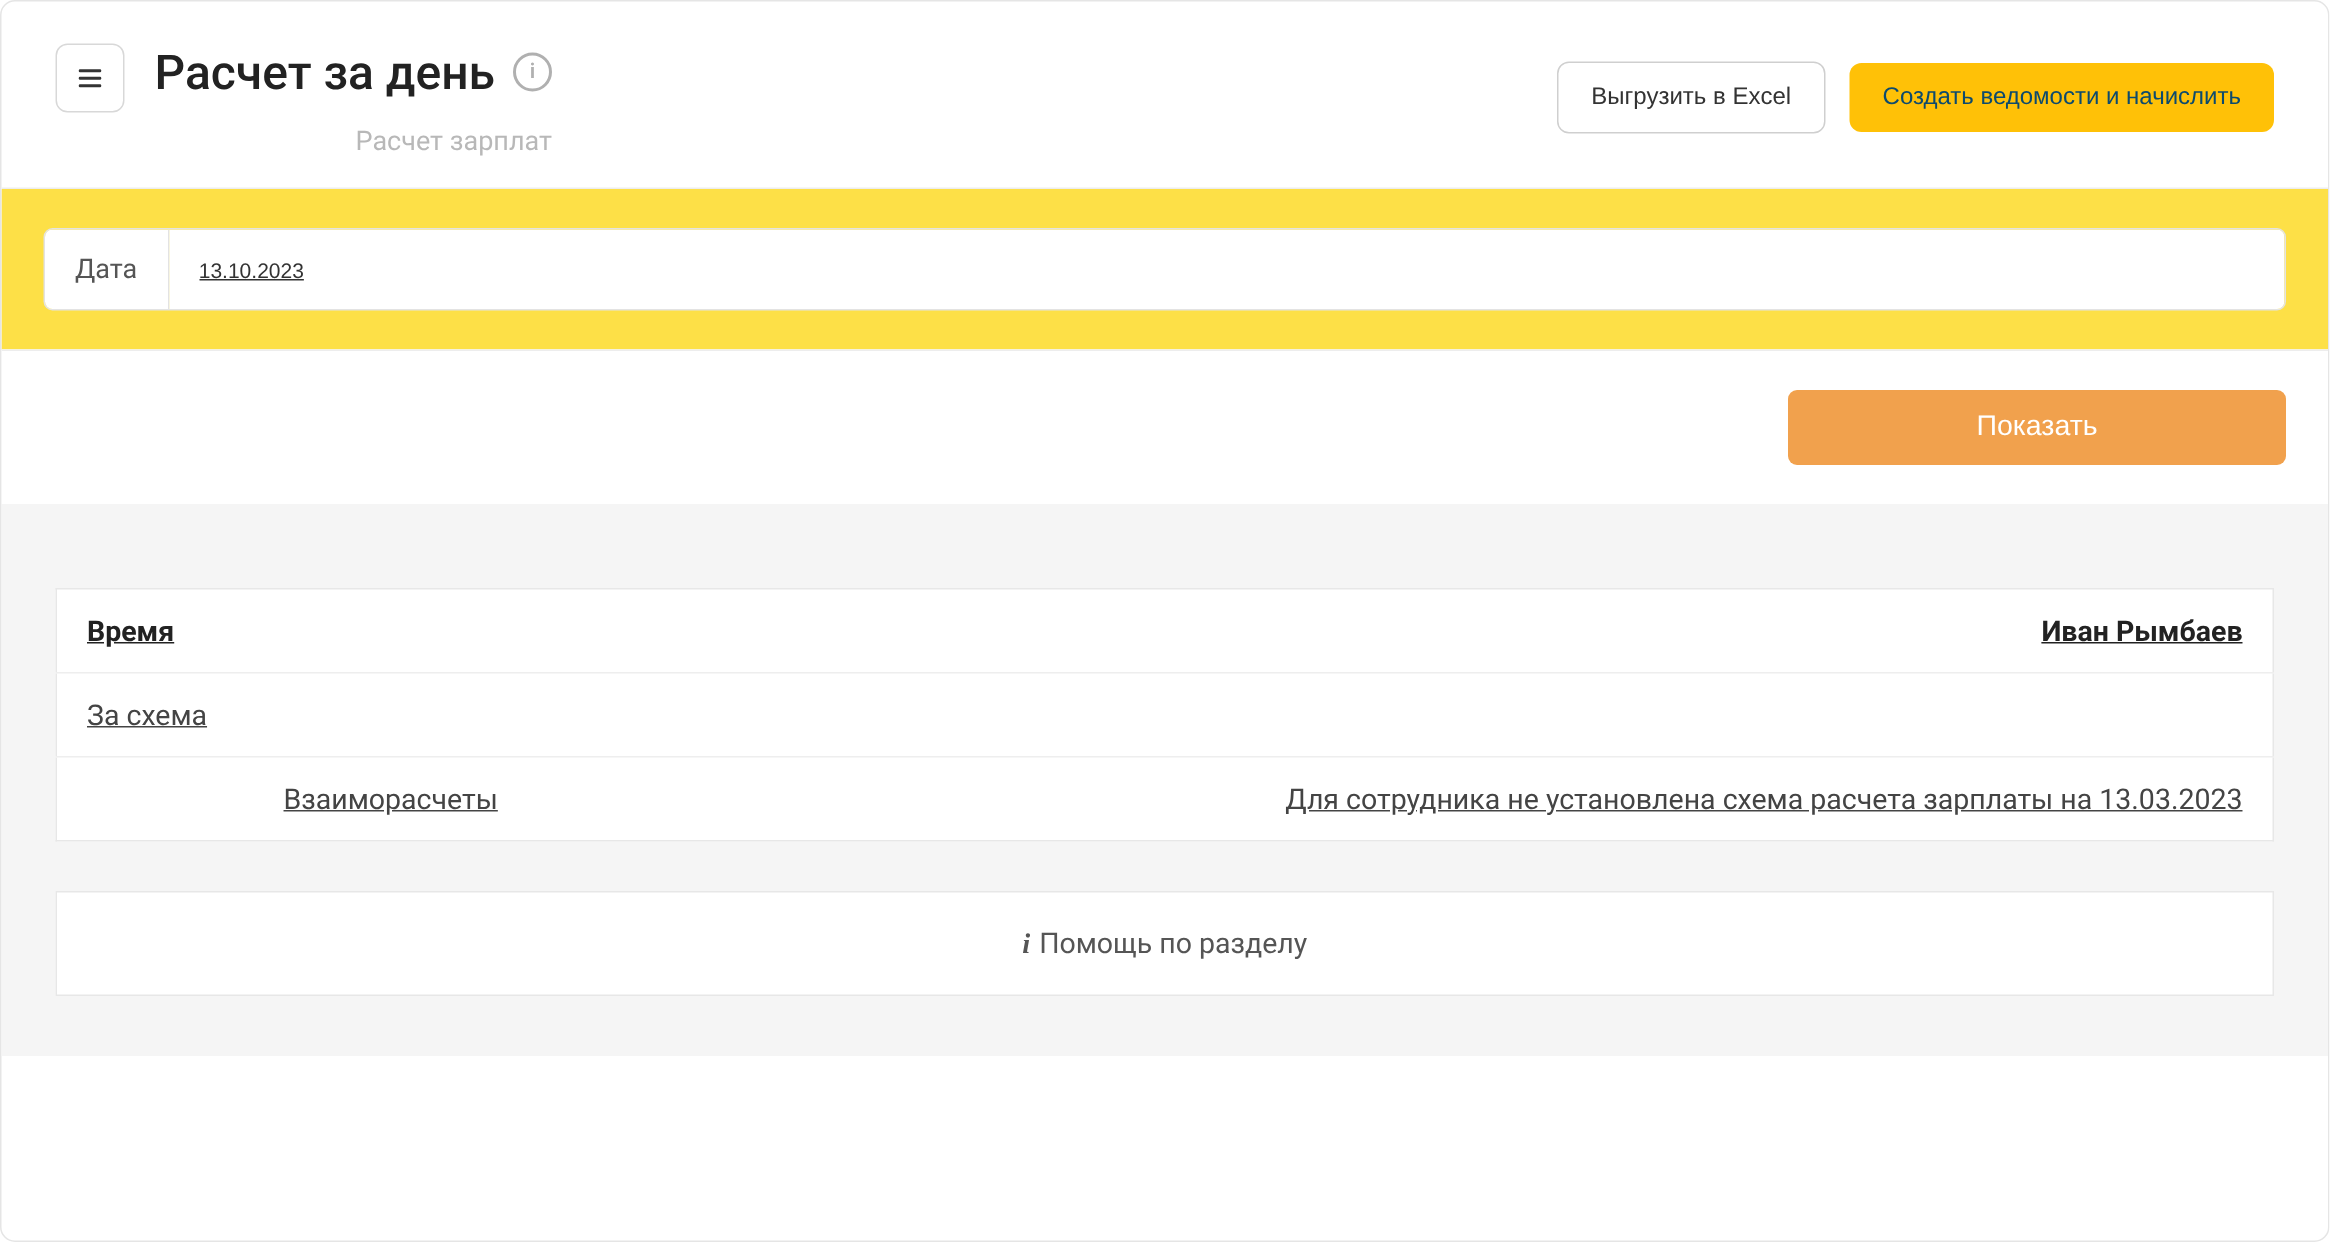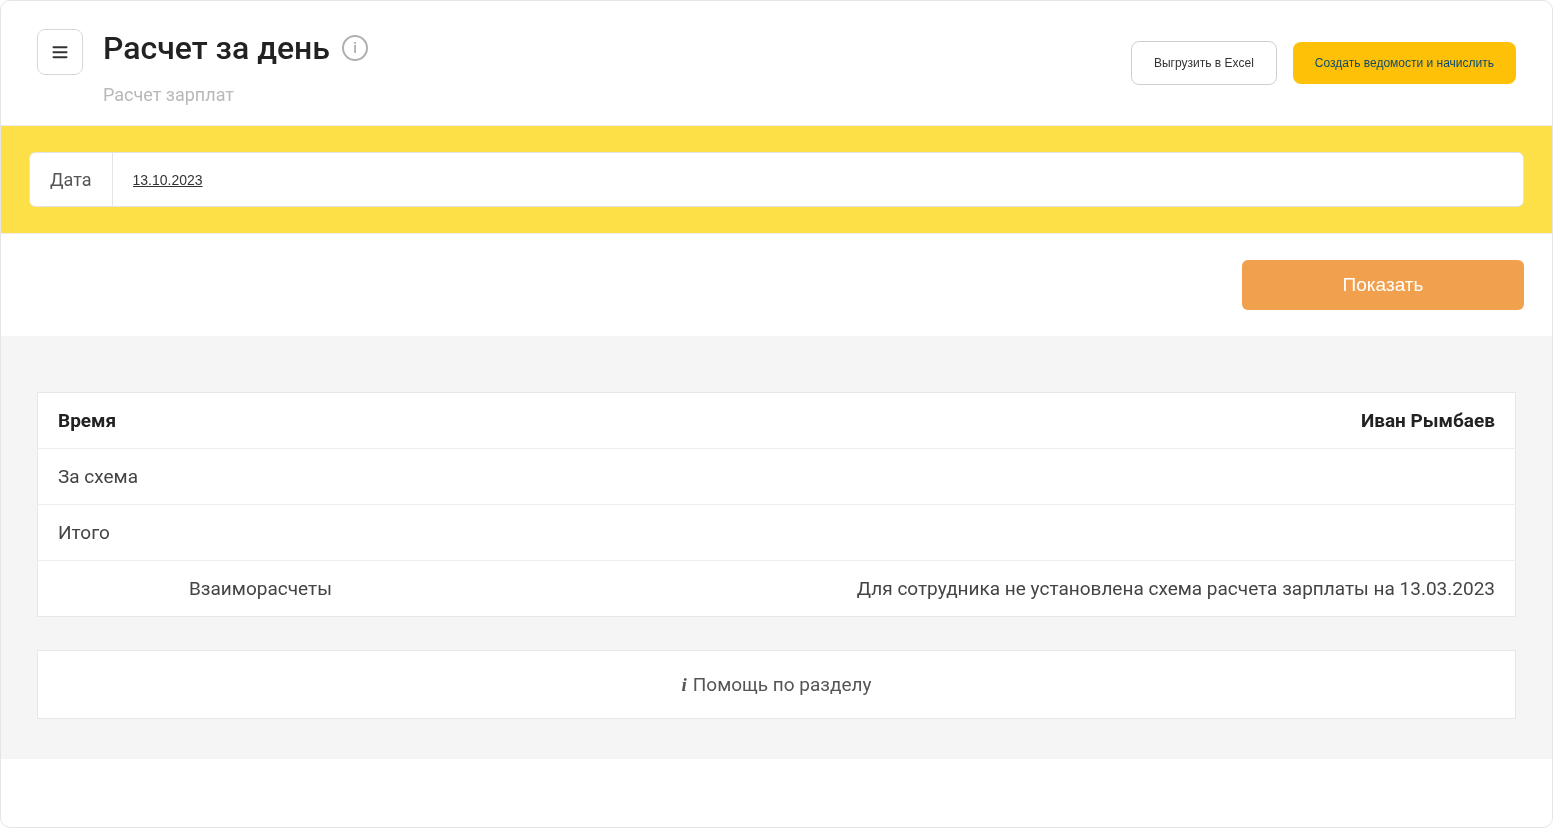--- a/index.html
+++ b/index.html
@@ -21,20 +21,21 @@
     display: flex;
     align-items: flex-start;
     justify-content: space-between;
     padding: 28px 36px 20px 36px;
     border-bottom: 1px solid #ededed;
   }
   .header-left {
     display: flex;
     align-items: flex-start;
     gap: 20px;
+    text-align: right;
   }
   .menu-button {
     width: 46px;
     height: 46px;
     border: 1px solid #d8d8d8;
     border-radius: 8px;
     background: #fff;
     display: flex;
     align-items: center;
     justify-content: center;
@@ -67,21 +68,21 @@
   }
   .header-right {
     display: flex;
     align-items: center;
     gap: 16px;
     margin-top: 12px;
   }
   .btn {
     padding: 14px 22px;
     border-radius: 8px;
-    font-size: 12px;
+    font-size: 16px;
     cursor: pointer;
     border: none;
   }
   .btn-outline {
     background: #fff;
     border: 1px solid #cfcfcf;
     color: #333;
   }
   .btn-primary {
     background: #ffc107;
@@ -119,21 +120,21 @@
     padding: 26px 28px;
     background: #fff;
     display: flex;
     justify-content: flex-end;
     border-top: 1px solid #ededed;
   }
   .btn-show {
     background: #f1a14d;
     color: #fff;
     padding: 14px 0;
-    width: 282px;
+    width: 332px;
     border-radius: 6px;
     font-size: 19px;
     border: none;
     cursor: pointer;
   }
   .content-area {
     background: #f5f5f5;
     padding: 56px 36px 40px 36px;
   }
   .result-table {
@@ -141,20 +142,21 @@
     background: #fff;
     border: 1px solid #e7e7e7;
     border-collapse: collapse;
     font-size: 19px;
   }
   .result-table th, .result-table td {
     padding: 16px 20px;
     border-bottom: 1px solid #eee;
     text-align: left;
     color: #444;
+    text-decoration: underline;
   }
   .result-table th {
     font-weight: 700;
     color: #222;
   }
   .result-table th.right, .result-table td.right {
     text-align: right;
   }
   .result-table tr:last-child td { border-bottom: none; text-align: right; }
   .help-panel {
@@ -221,24 +223,20 @@
           <th>Время</th>
           <th class="right">Иван Рымбаев</th>
         </tr>
       </thead>
       <tbody>
         <tr>
           <td>За схема</td>
           <td class="right"></td>
         </tr>
         <tr>
-          <td>Итого</td>
-          <td class="right"></td>
-        </tr>
-        <tr>
           <td>Взаиморасчеты</td>
           <td class="right">Для сотрудника не установлена схема расчета зарплаты на 13.03.2023</td>
         </tr>
       </tbody>
     </table>
 
     <div class="help-panel">
       <span class="i-icon">i</span><span>Помощь по разделу</span>
     </div>
   </div>

